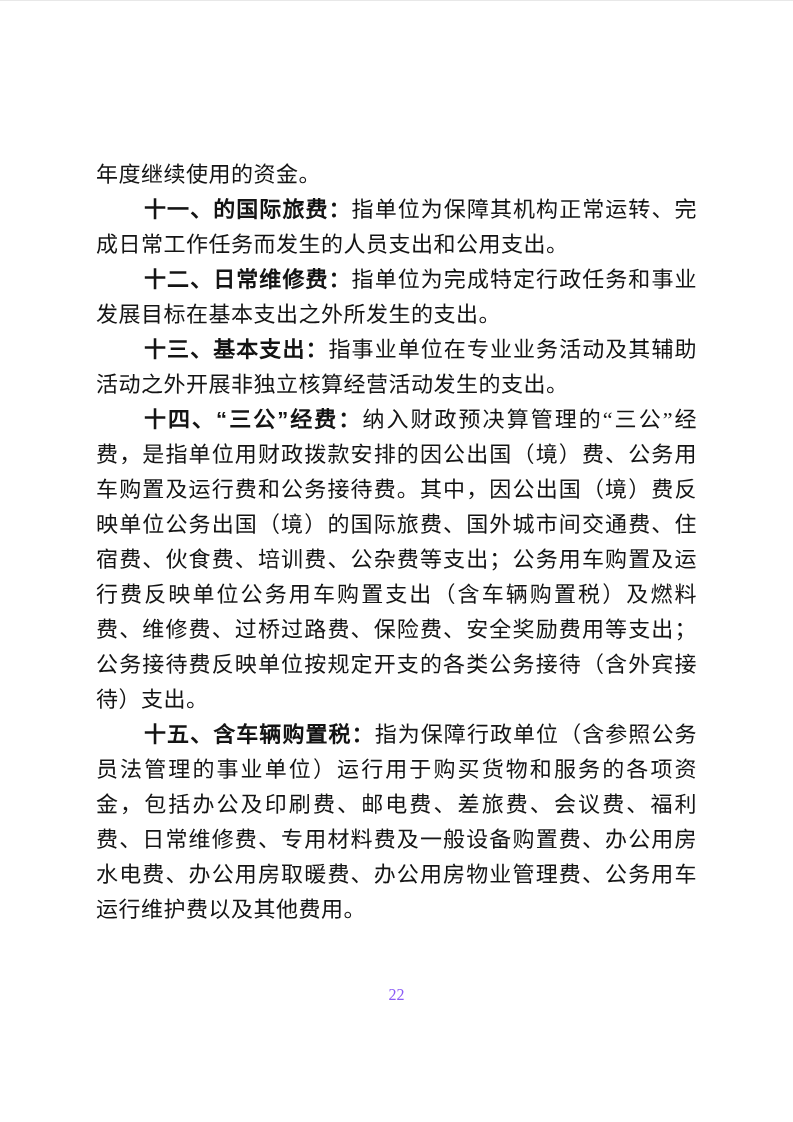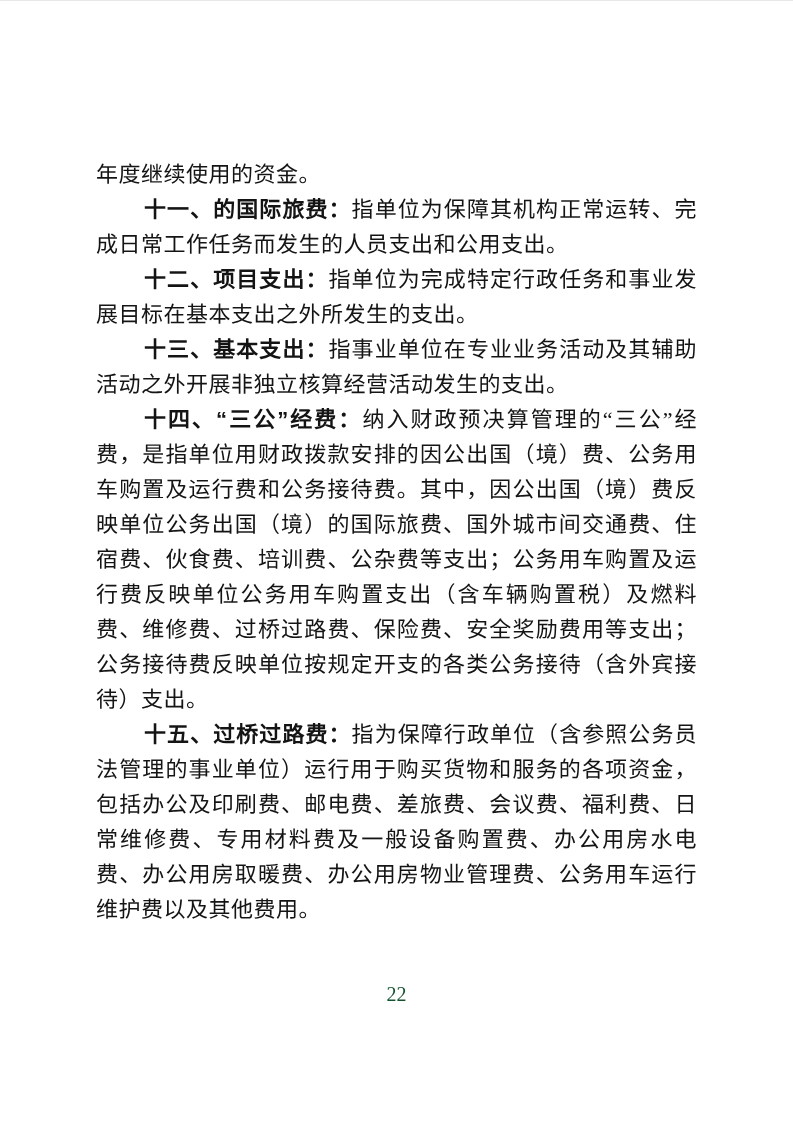--- a/index.html
+++ b/index.html
@@ -41,33 +41,33 @@
   .lead {
     font-weight: bold;
     font-family: "Liberation Sans", "DejaVu Sans", sans-serif;
   }
   .footer {
     position: absolute;
     top: 985px;
     left: 0;
     width: 100%;
     text-align: center;
-    font-size: 20px;
+    font-size: 16px;
     line-height: 17px;
-    color: #14532d;
+    color: #8b5cf6;
   }
 </style>
 </head>
 <body>
 
 <div class="page">
   <div class="content">
     <p class="para no-indent"><span class="lead"></span><span>年度继续使用的资金。</span></p>
     <p class="para"><span class="lead">十一、的国际旅费：</span><span>指单位为保障其机构正常运转、完成日常工作任务而发生的人员支出和公用支出。</span></p>
-    <p class="para"><span class="lead">十二、项目支出：</span><span>指单位为完成特定行政任务和事业发展目标在基本支出之外所发生的支出。</span></p>
+    <p class="para"><span class="lead">十二、日常维修费：</span><span>指单位为完成特定行政任务和事业发展目标在基本支出之外所发生的支出。</span></p>
     <p class="para"><span class="lead">十三、基本支出：</span><span>指事业单位在专业业务活动及其辅助活动之外开展非独立核算经营活动发生的支出。</span></p>
     <p class="para"><span class="lead">十四、“三公”经费：</span><span>纳入财政预决算管理的“三公”经费，是指单位用财政拨款安排的因公出国（境）费、公务用车购置及运行费和公务接待费。其中，因公出国（境）费反映单位公务出国（境）的国际旅费、国外城市间交通费、住宿费、伙食费、培训费、公杂费等支出；公务用车购置及运行费反映单位公务用车购置支出（含车辆购置税）及燃料费、维修费、过桥过路费、保险费、安全奖励费用等支出；公务接待费反映单位按规定开支的各类公务接待（含外宾接待）支出。</span></p>
-    <p class="para"><span class="lead">十五、过桥过路费：</span><span>指为保障行政单位（含参照公务员法管理的事业单位）运行用于购买货物和服务的各项资金，包括办公及印刷费、邮电费、差旅费、会议费、福利费、日常维修费、专用材料费及一般设备购置费、办公用房水电费、办公用房取暖费、办公用房物业管理费、公务用车运行维护费以及其他费用。</span></p>
+    <p class="para"><span class="lead">十五、含车辆购置税：</span><span>指为保障行政单位（含参照公务员法管理的事业单位）运行用于购买货物和服务的各项资金，包括办公及印刷费、邮电费、差旅费、会议费、福利费、日常维修费、专用材料费及一般设备购置费、办公用房水电费、办公用房取暖费、办公用房物业管理费、公务用车运行维护费以及其他费用。</span></p>
   </div>
   <div class="footer">
     <span>22</span>
   </div>
 </div>
 
 </body></html>

